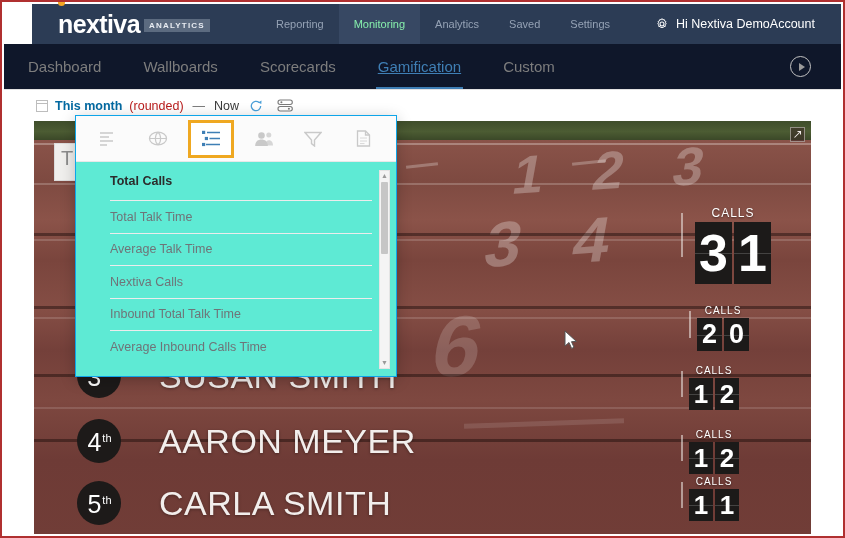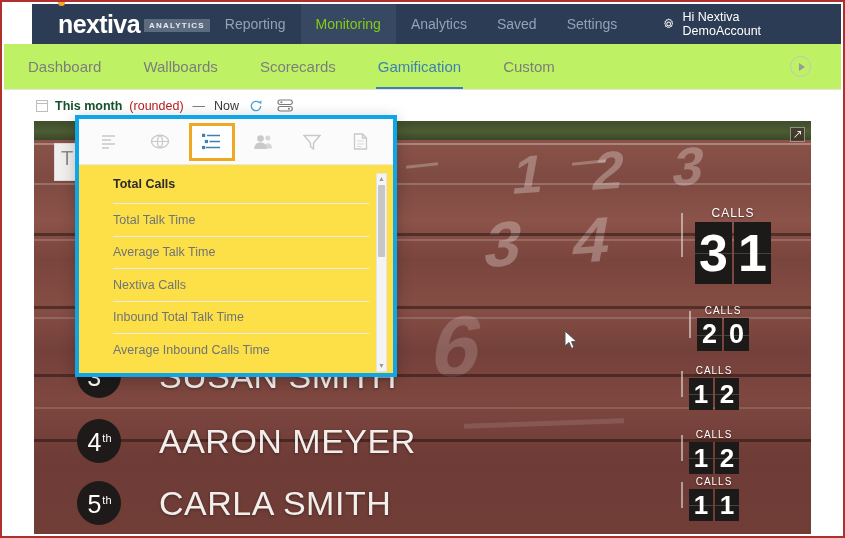--- a/index.html
+++ b/index.html
@@ -35,51 +35,51 @@
     position: absolute; width: 7px; height: 7px; border-radius: 50%;
     background: #f5a623; left: 26px; top: -5px;
   }
   .logo-badge {
     background: #5c6b80; color: #e8ecf2; font-size: 8px; font-weight: bold;
     letter-spacing: 1.2px; padding: 2px 5px; margin-left: 4px;
     position: relative; top: -5px;
   }
   .topnav-items { margin-left: auto; display: flex; align-items: center; height: 100%; }
   .topnav-item {
-    color: #95a2b5; font-size: 14px; padding: 0 15px;
+    color: #95a2b5; font-size: 11px; padding: 0 15px;
     height: 100%; display: flex; align-items: center; cursor: pointer;
     position: relative;
   }
   .topnav-item.active {
-    color: #84cc16; background: #374863;
+    color: #86efac; background: #374863;
   }
   .topnav-item.active::after {
     content: ""; position: absolute; bottom: -6px; left: 50%;
     margin-left: -6px; width: 0; height: 0;
     border-left: 6px solid transparent; border-right: 6px solid transparent;
     border-top: 6px solid #374863;
   }
   .account {
     display: flex; align-items: center; margin-left: 30px; margin-right: 26px;
     color: #ffffff; font-size: 12.5px; cursor: pointer; gap: 7px;
   }
   .gear { width: 14px; height: 14px; display: block; }
 
   
   .tabbar {
     position: absolute; left: 2px; top: 42px; right: 2px; height: 46px;
-    background: #bef264; display: flex; align-items: center;
+    background: #0f172a; display: flex; align-items: center;
     border-bottom: 1px solid #e2e2e2;
   }
   .tab {
     color: #7d7d7d; font-size: 15px; padding: 0 18px;
     height: 100%; display: flex; align-items: center; cursor: pointer;
     position: relative; margin-left: 6px;
   }
-  .tab.active { color: #3f7fb5; }
+  .tab.active { color: #3f7fb5; text-decoration: underline; }
   .tab.active::after {
     content: ""; position: absolute; bottom: 0; left: 16px; right: 16px;
     height: 2px; background: #3f7fb5;
   }
   .playbtn {
     position: absolute; right: 30px; top: 12px;
     width: 21px; height: 21px; border: 1px solid #c3c3c3;
     border-radius: 50%; display: flex; align-items: center; justify-content: center;
     cursor: pointer;
   }
@@ -96,21 +96,21 @@
     gap: 7px; font-size: 12.5px;
   }
   .cal-icon {
     width: 12px; height: 12px; border: 1px solid #bdbdbd;
     display: inline-block; position: relative;
   }
   .cal-icon::before {
     content: ""; position: absolute; left: 0; right: 0; top: 2px;
     height: 1px; background: #bdbdbd;
   }
-  .date-strong { color: #14532d; font-weight: bold; }
+  .date-strong { color: #0369a1; font-weight: bold; }
   .date-soft { color: #b91c1c; }
   .date-dash { color: #6a6a6a; margin: 0 2px; }
   .date-now { color: #3a3a3a; font-weight: normal; }
   .refresh-icon { width: 14px; height: 14px; margin-left: 3px; cursor: pointer; }
   .sliders-icon { width: 17px; height: 15px; margin-left: 7px; cursor: pointer; }
 
   
   .wallboard {
     position: absolute; left: 32px; top: 119px; right: 32px; bottom: 2px;
     overflow: hidden;
@@ -202,21 +202,21 @@
     position: absolute; right: 6px; top: 6px;
     width: 15px; height: 15px; background: rgba(60,40,38,0.55);
     border: 1px solid rgba(230,225,222,0.5);
     display: flex; align-items: center; justify-content: center;
     cursor: pointer;
   }
 
   
   .popup {
     position: absolute; left: 73px; top: 113px; width: 322px; height: 262px;
-    background: #fde047; border: 4px solid #0ea5e9;
+    background: #5eead4; border: 1px solid #0ea5e9;
     box-shadow: 0 3px 14px rgba(0,0,0,0.22);
     z-index: 40;
   }
   .popup-toolbar {
     height: 46px; background: #fbfbfb; border-bottom: 1px solid #e8e8e8;
     display: flex; align-items: center; justify-content: space-around;
     padding: 0 8px;
   }
   .tool {
     width: 40px; height: 32px; display: flex;

